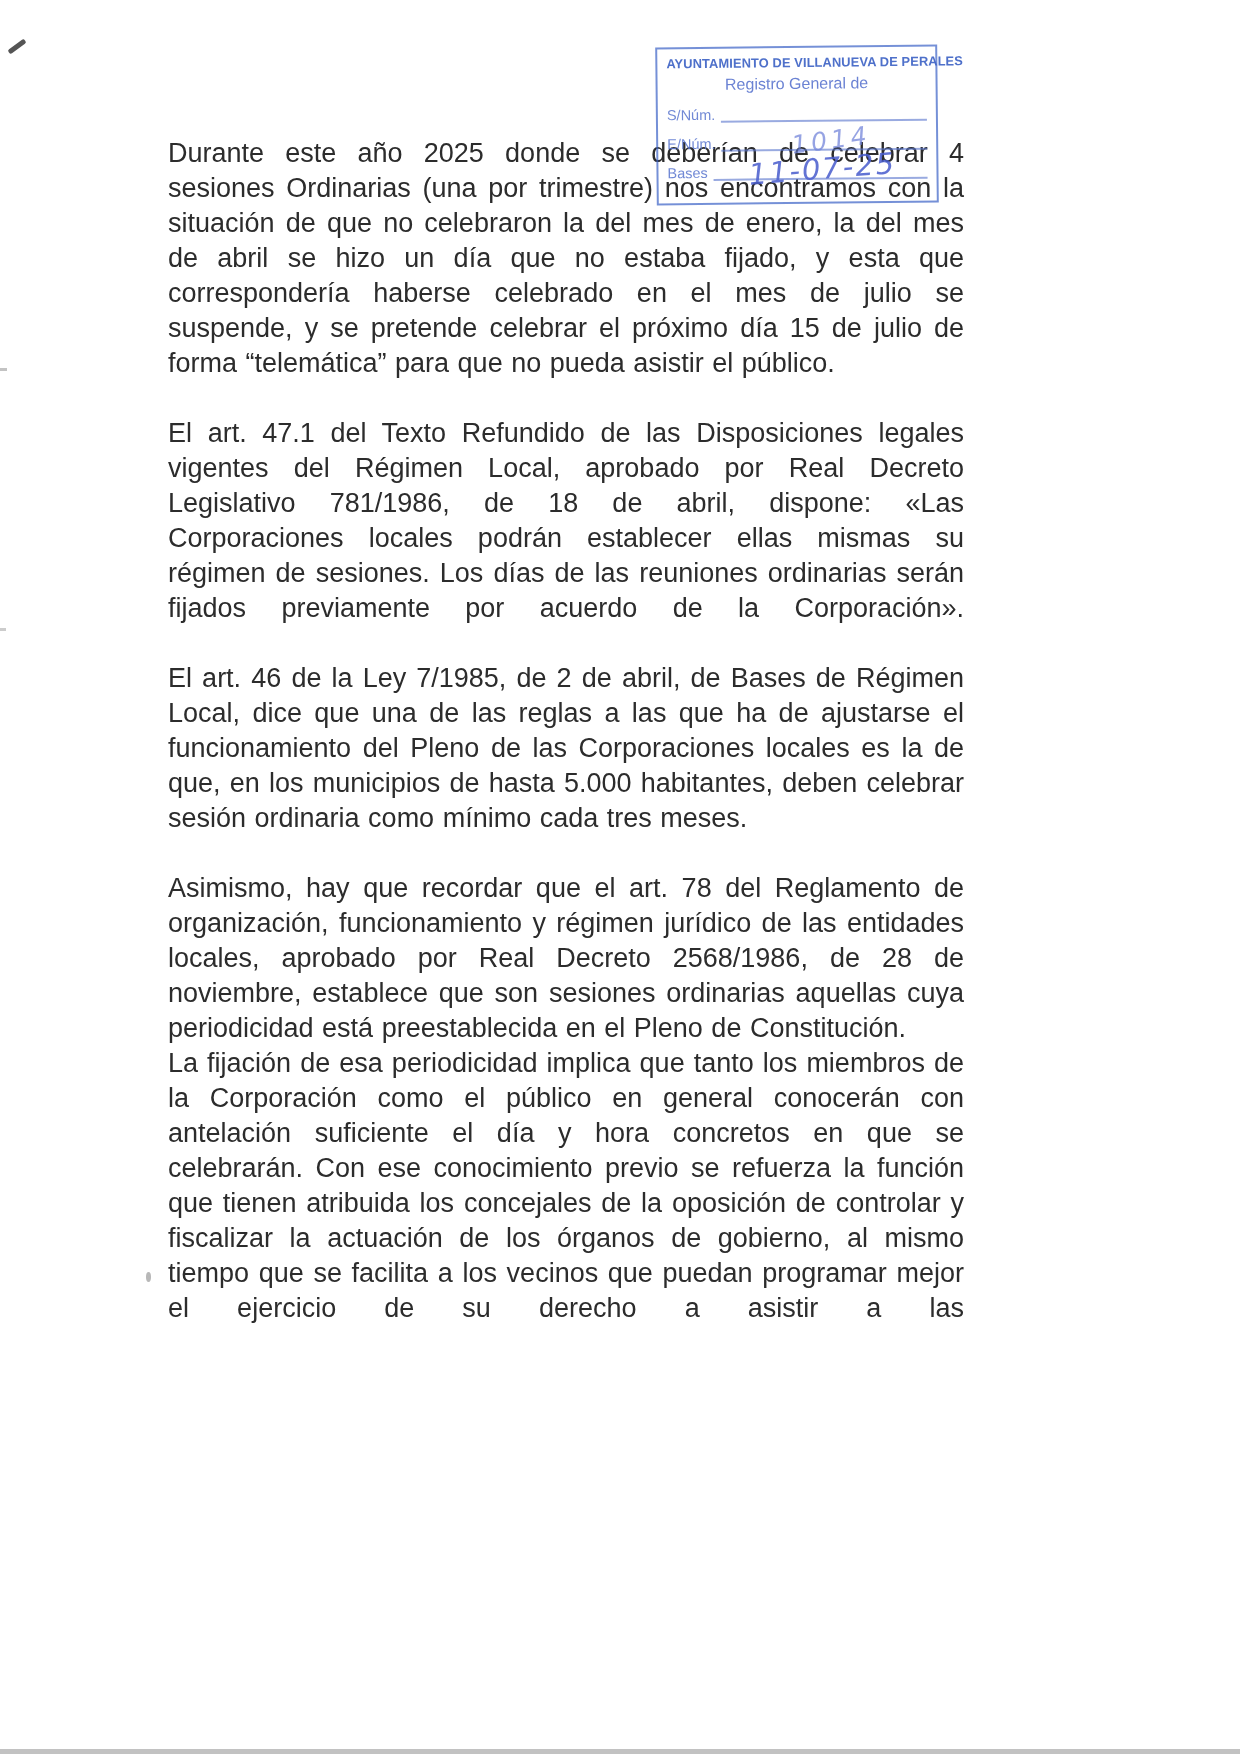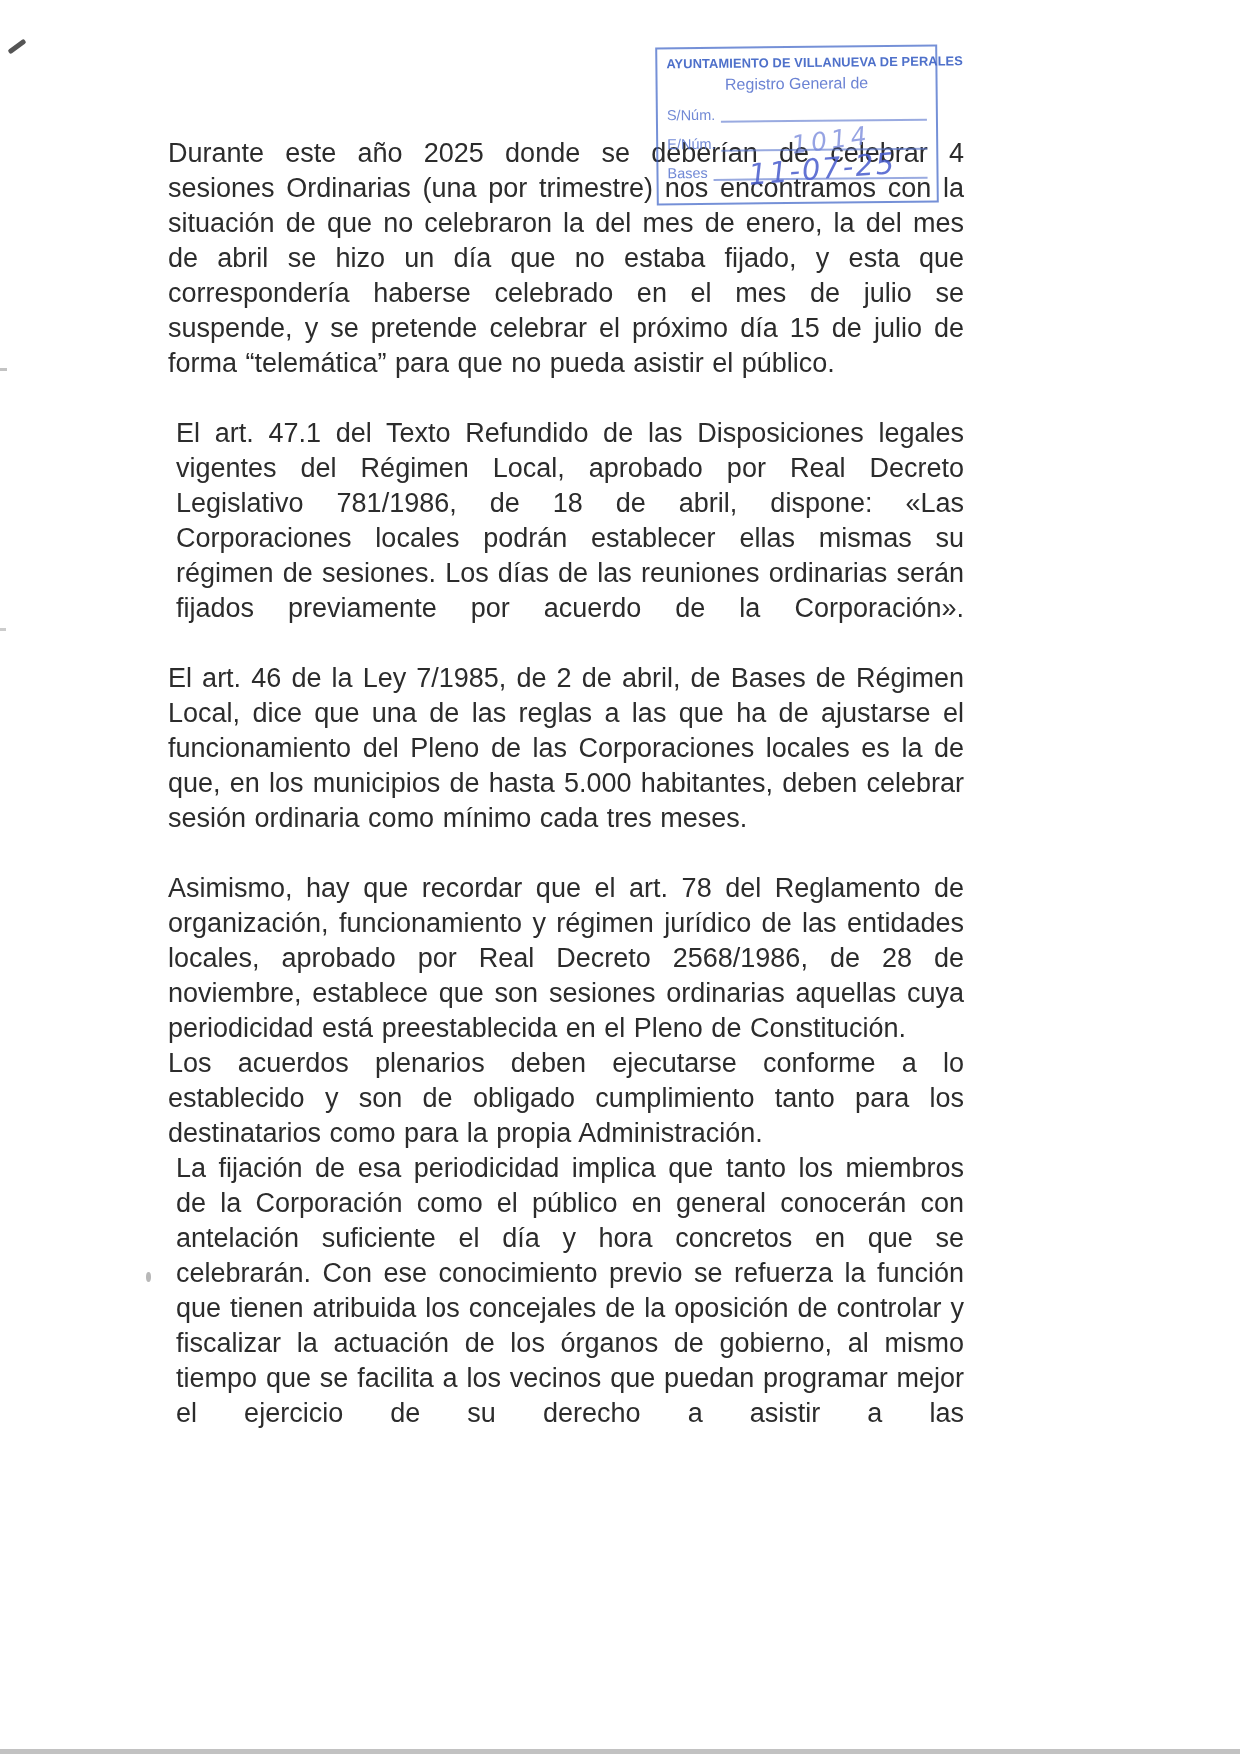--- a/index.html
+++ b/index.html
@@ -27,21 +27,21 @@
     white-space: nowrap;
   }
   .body-par {
     font-size: 27px;
     line-height: 35px;
     margin: 0;
     text-align: justify;
     word-spacing: 1px;
   }
   .gap-after { margin-bottom: 35px; }
-  .justify-last { text-align-last: justify; margin-left: 8px; }
+  .justify-last { text-align-last: justify; }
 
   
   .stamp {
     position: absolute;
     left: 656px;
     top: 46px;
     width: 282px;
     height: 158px;
     box-sizing: border-box;
     border: 2px solid rgba(62, 100, 199, 0.75);
@@ -149,21 +149,20 @@
       </span>
     </div>
   </div>
 
   <div class="content">
 
     <p class="body-par gap-after">Durante este año 2025 donde se deberían de celebrar 4 sesiones Ordinarias (una por trimestre) nos encontramos con la situación de que no celebraron la del mes de enero, la del mes de abril se hizo un día que no estaba fijado, y esta que correspondería haberse celebrado en el mes de julio se suspende, y se pretende celebrar el próximo día 15 de julio de forma “telemática” para que no pueda asistir el público.</p>
     <p class="body-par gap-after justify-last">El art. 47.1 del Texto Refundido de las Disposiciones legales vigentes del Régimen Local, aprobado por Real Decreto Legislativo 781/1986, de 18 de abril, dispone: «Las Corporaciones locales podrán establecer ellas mismas su régimen de sesiones. Los días de las reuniones ordinarias serán fijados previamente por acuerdo de la Corporación».</p>
     <p class="body-par gap-after">El art. 46 de la Ley 7/1985, de 2 de abril, de Bases de Régimen Local, dice que una de las reglas a las que ha de ajustarse el funcionamiento del Pleno de las Corporaciones locales es la de que, en los municipios de hasta 5.000 habitantes, deben celebrar sesión ordinaria como mínimo cada tres meses.</p>
     <p class="body-par">Asimismo, hay que recordar que el art. 78 del Reglamento de organización, funcionamiento y régimen jurídico de las entidades locales, aprobado por Real Decreto 2568/1986, de 28 de noviembre, establece que son sesiones ordinarias aquellas cuya periodicidad está preestablecida en el Pleno de Constitución.</p>
-    <p class="body-par">Los acuerdos plenarios deben ejecutarse conforme a lo establecido y son de obligado cumplimiento tanto para los destinatarios como para la propia Administración.</p>
     <p class="body-par justify-last">La fijación de esa periodicidad implica que tanto los miembros de la Corporación como el público en general conocerán con antelación suficiente el día y hora concretos en que se celebrarán. Con ese conocimiento previo se refuerza la función que tienen atribuida los concejales de la oposición de controlar y fiscalizar la actuación de los órganos de gobierno, al mismo tiempo que se facilita a los vecinos que puedan programar mejor el ejercicio de su derecho a asistir a las</p>
   </div>
 
   <div class="artifact artifact-topleft"></div>
   <div class="artifact artifact-left-1"></div>
   <div class="artifact artifact-left-2"></div>
   <div class="artifact artifact-margin-dot"></div>
   <div class="bottom-edge"></div>
 
 </div>

